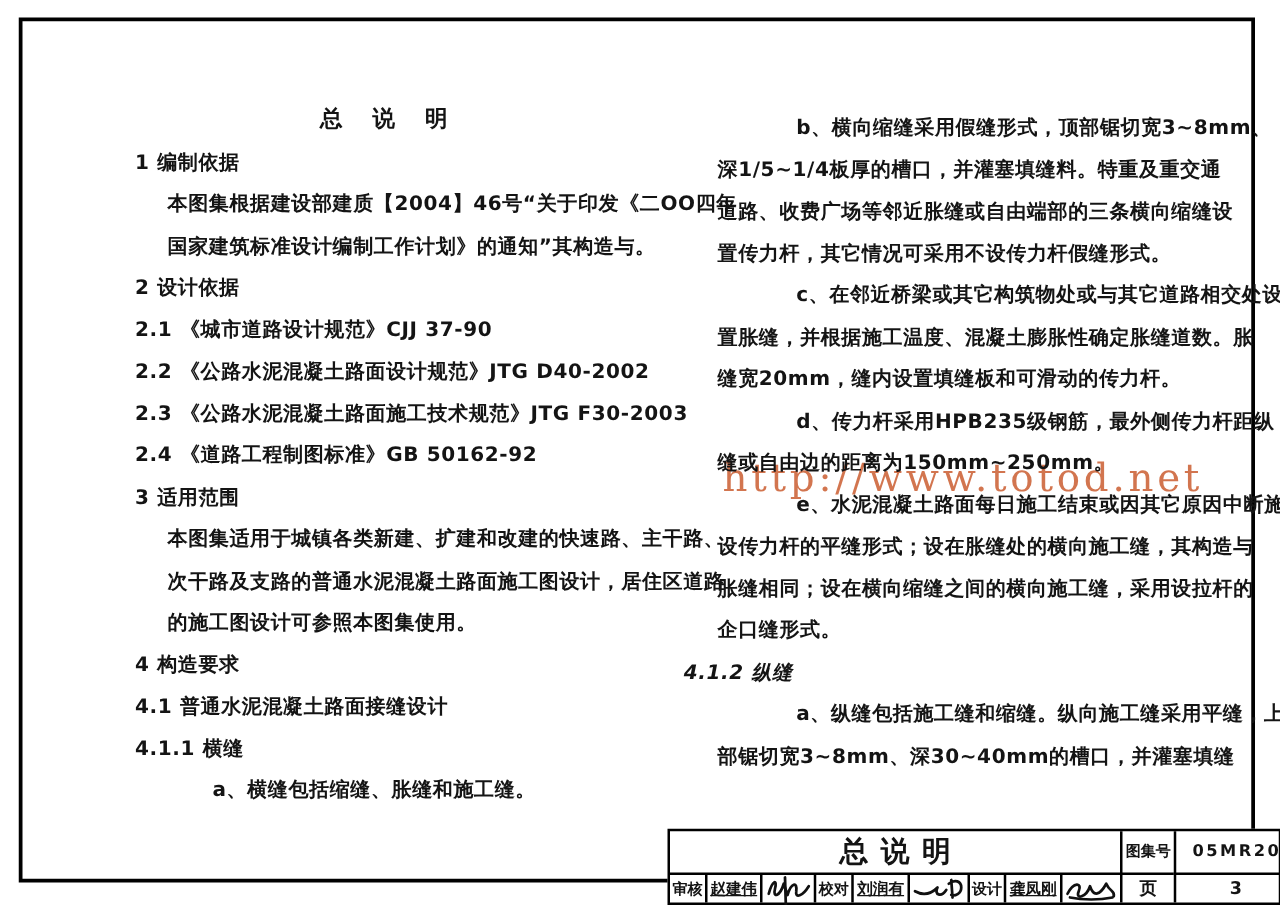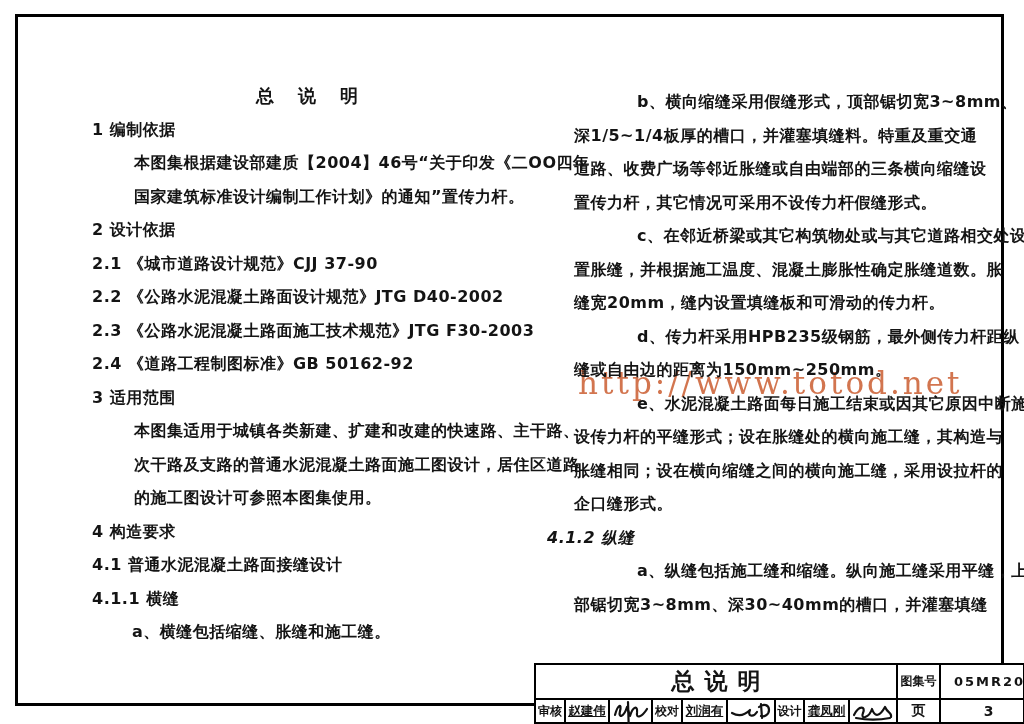--- a/index.html
+++ b/index.html
@@ -15,23 +15,23 @@
   
   .col{position:absolute;z-index:2;}
   .col-left{left:58px;top:62px;width:462px;}
   .col-right{left:529px;top:68px;width:472px;}
   .ln{
     height:33.5px;line-height:33.5px;white-space:nowrap;
     font-size:16px;font-weight:700;letter-spacing:0.5px;
   }
   
   .t{text-align:center;font-size:18px;letter-spacing:24px;padding-left:24px;}
-  .h{margin-left:16px;}
+  .h{margin-left:32px;}
   .b{margin-left:58px;}
-  .pa{margin-left:56px;}
+  .pa{margin-left:94px;}
   
   .h0{margin-left:0;font-style:italic;}
   .b0{margin-left:27px;}
   .p{margin-left:90px;}
   
   .watermark{
     position:absolute;left:560px;top:348px;z-index:1;
     font-family:"DejaVu Serif","Liberation Serif",serif;
     font-size:31px;font-weight:400;letter-spacing:3px;
     color:#c2410c;opacity:0.72;white-space:nowrap;
@@ -64,21 +64,21 @@
 
 <div class="page">
   <div class="frame">
 
     <div class="watermark">http://www.totod.net</div>
 
     <div class="col col-left">
       <div class="ln t">总说明</div>
       <div class="ln h">1 编制依据</div>
       <div class="ln b">本图集根据建设部建质【2004】46号“关于印发《二OO四年</div>
-      <div class="ln b">国家建筑标准设计编制工作计划》的通知”置传力杆。</div>
+      <div class="ln b">国家建筑标准设计编制工作计划》的通知”其构造与。</div>
       <div class="ln h">2 设计依据</div>
       <div class="ln h">2.1 《城市道路设计规范》CJJ 37-90</div>
       <div class="ln h">2.2 《公路水泥混凝土路面设计规范》JTG D40-2002</div>
       <div class="ln h">2.3 《公路水泥混凝土路面施工技术规范》JTG F30-2003</div>
       <div class="ln h">2.4 《道路工程制图标准》GB 50162-92</div>
       <div class="ln h">3 适用范围</div>
       <div class="ln b">本图集适用于城镇各类新建、扩建和改建的快速路、主干路、</div>
       <div class="ln b">次干路及支路的普通水泥混凝土路面施工图设计，居住区道路</div>
       <div class="ln b">的施工图设计可参照本图集使用。</div>
       <div class="ln h">4 构造要求</div>

